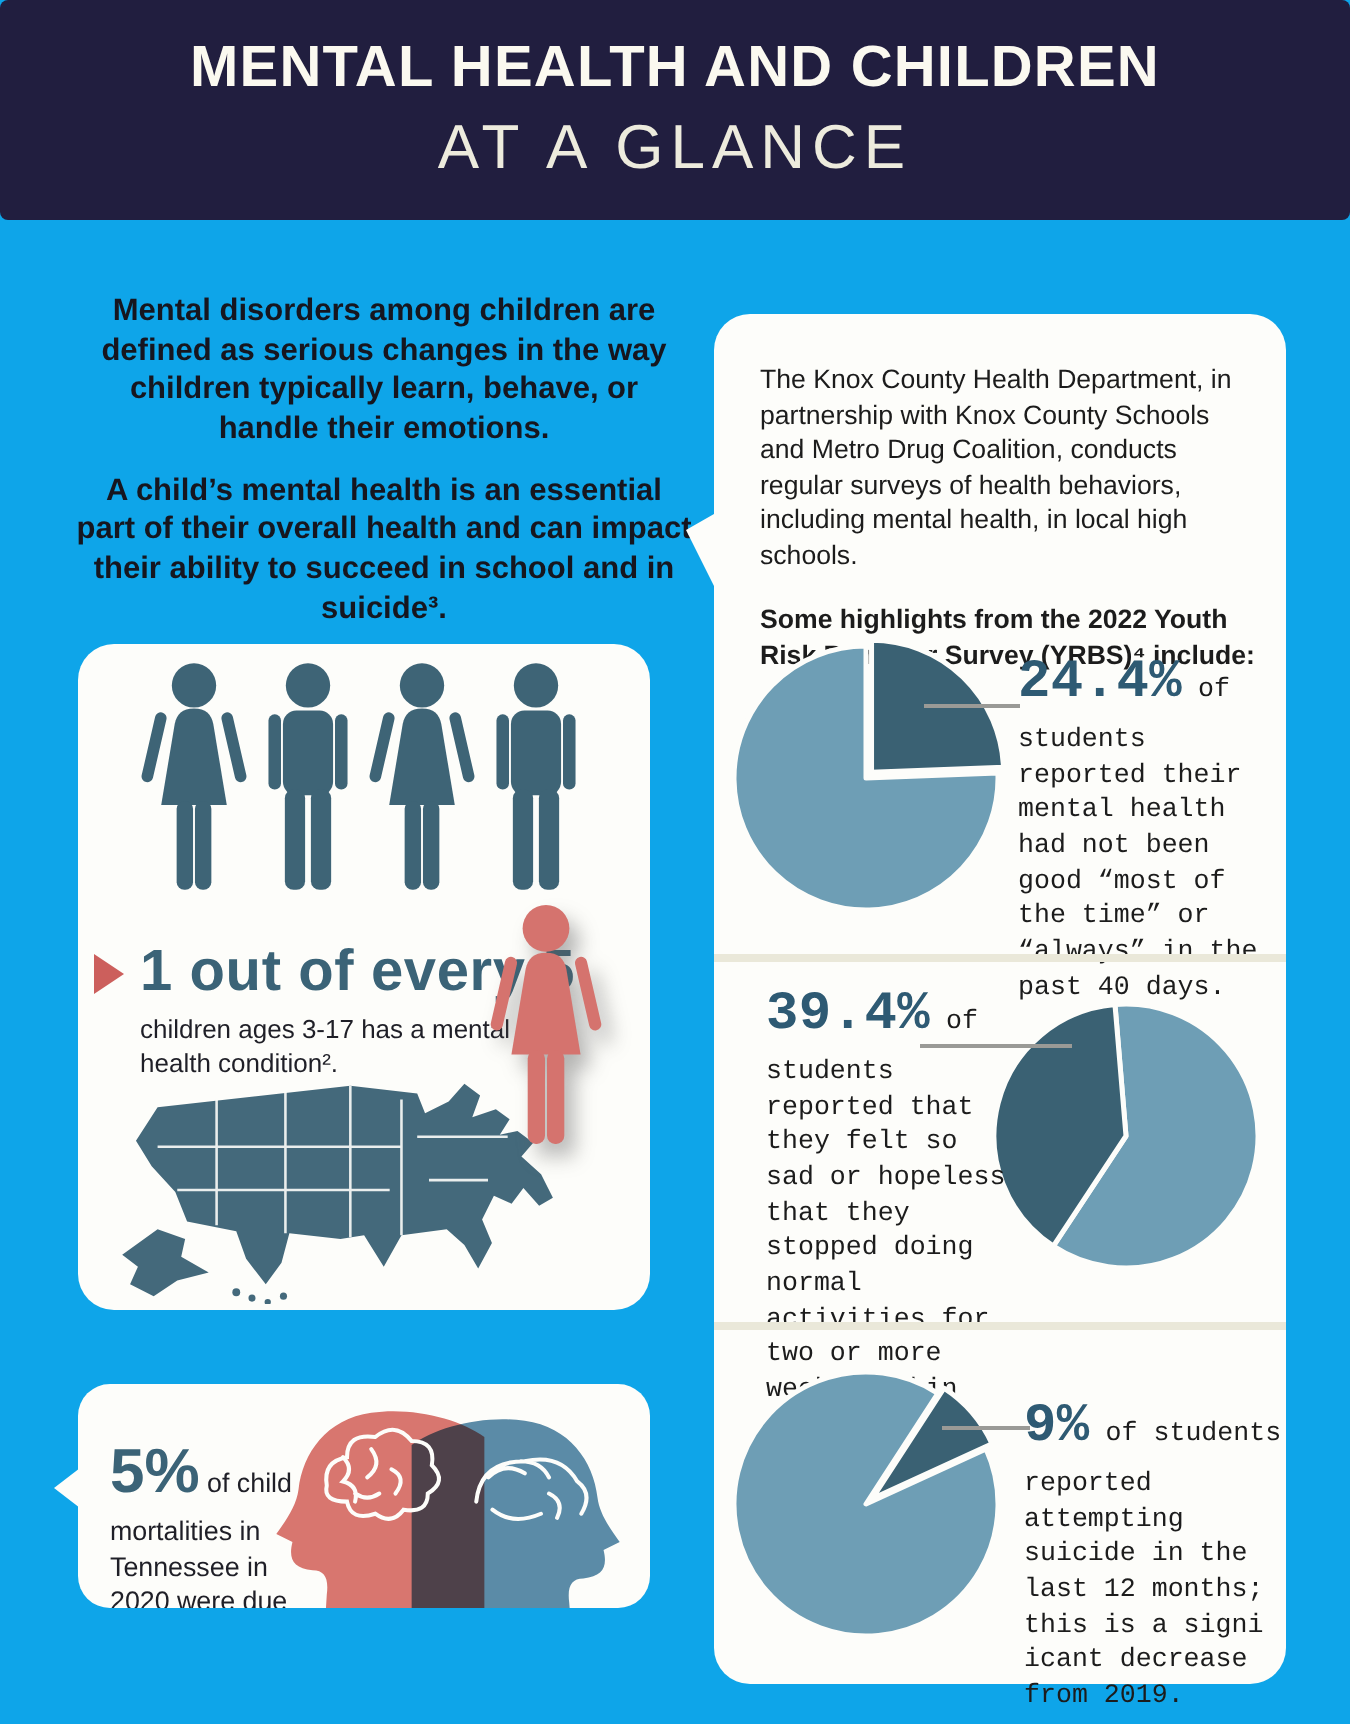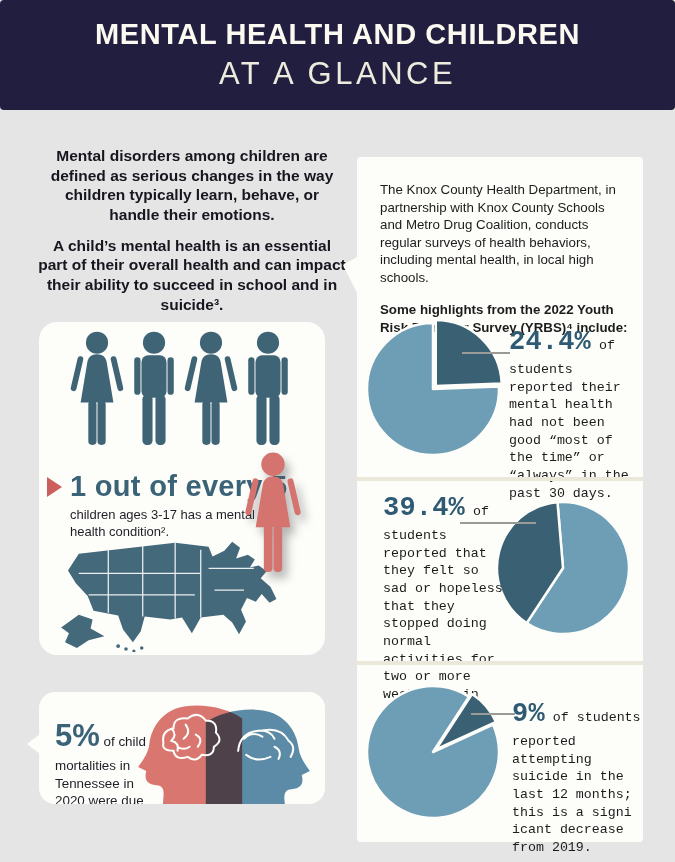--- a/index.html
+++ b/index.html
@@ -1,33 +1,33 @@
 <!DOCTYPE html>
 <html><head>
 <meta charset="utf-8">
 <style>
   html,body{margin:0;padding:0;}
   body{background:#d8d6c8;font-family:"Liberation Sans", sans-serif;}
-  #page{position:relative;width:675px;height:862px;background:#e5e5e5;overflow:hidden;margin:0 auto;}
+  #page{position:relative;width:675px;height:862px;background:#0ea5e9;overflow:hidden;margin:0 auto;}
 
   
   .header{position:absolute;left:0;top:0;width:675px;height:110px;background:#211e3f;border-radius:4px;
           display:flex;flex-direction:column;align-items:center;justify-content:center;gap:5px;}
   .header .t1{color:#fbf9f0;font-size:29px;font-weight:bold;letter-spacing:.6px;}
   .header .t2{color:#edebdd;font-size:31px;font-weight:400;letter-spacing:3.5px;}
 
   
   .intro{position:absolute;left:38px;top:146px;width:308px;color:#16161f;font-size:15.5px;font-weight:bold;line-height:1.27;text-align:center;}
   .intro p{margin:0 0 11px 0;}
 
   
   .card{position:absolute;background:#fdfdfa;border-radius:18px;}
   .cardA{left:39px;top:322px;width:286px;height:333px;}
   .cardB{left:39px;top:692px;width:286px;height:112px;border-radius:16px;overflow:hidden;}
-  .rightcol{left:357px;top:157px;width:286px;height:685px;border-radius:4px;}
+  .rightcol{left:357px;top:157px;width:286px;height:685px;border-radius:18px;}
   .sep{position:absolute;left:0;width:286px;height:4px;background:#eae8d9;}
   .tail{position:absolute;}
 
   
   .figrow{position:absolute;left:31px;top:8px;display:flex;gap:3px;}
   .figrow svg{display:block;}
   .fig-teal{fill:#3e6476;}
   .fig-red{fill:#d5736e;}
 
   .statline{position:absolute;left:8px;top:148px;display:flex;align-items:center;gap:8px;}
@@ -168,21 +168,21 @@
       <div class="hl">Some highlights from the 2022 Youth Risk Behavior Survey (YRBS)⁴ include:</div>
     </div>
 
     <svg class="pieSvg" width="150" height="150" style="left:1px;top:157px;">
         <path d="M75 75 L140.95 72.47 A66 66 0 1 1 75.00 9.00 Z" fill="#6e9eb5" stroke="#fdfdfa" stroke-width="2.5" stroke-linejoin="round"></path>
         <path d="M75 75 L75.00 9.00 A66 66 0 0 1 140.95 72.47 Z" fill="#3a6173" transform="translate(2.77 -2.88)" stroke="#fdfdfa" stroke-width="2.5" stroke-linejoin="round"></path>
       </svg>
     <div class="leader" style="left:105px;top:195px;width:48px;"></div>
     <div class="pieText" style="left:152px;top:168px;width:130px;">
       <span class="pieStat">24.4%</span><span class="pieSuffix"> of</span>
-      <div>students reported their mental health had not been good “most of the time” or “always” in the past 30 days.</div>
+      <div>students reported their mental health had not been good “most of the time” or “always” in the past 40 days.</div>
     </div>
     <div class="sep" style="top:320px;"></div>
 
     <svg class="pieSvg" width="150" height="150" style="left:131px;top:336px;">
         <path d="M75 75 L69.48 9.23 A66 66 0 1 1 38.67 130.10 Z" fill="#6e9eb5" stroke="#fdfdfa" stroke-width="2.5" stroke-linejoin="round"></path>
         <path d="M75 75 L38.67 130.10 A66 66 0 0 1 69.48 9.23 Z" fill="#3a6173" stroke="#fdfdfa" stroke-width="2.5" stroke-linejoin="round"></path>
       </svg>
     <div class="leader" style="left:103px;top:365px;width:76px;"></div>
     <div class="pieText" style="left:26px;top:334px;width:120px;">
       <span class="pieStat">39.4%</span><span class="pieSuffix"> of</span>

